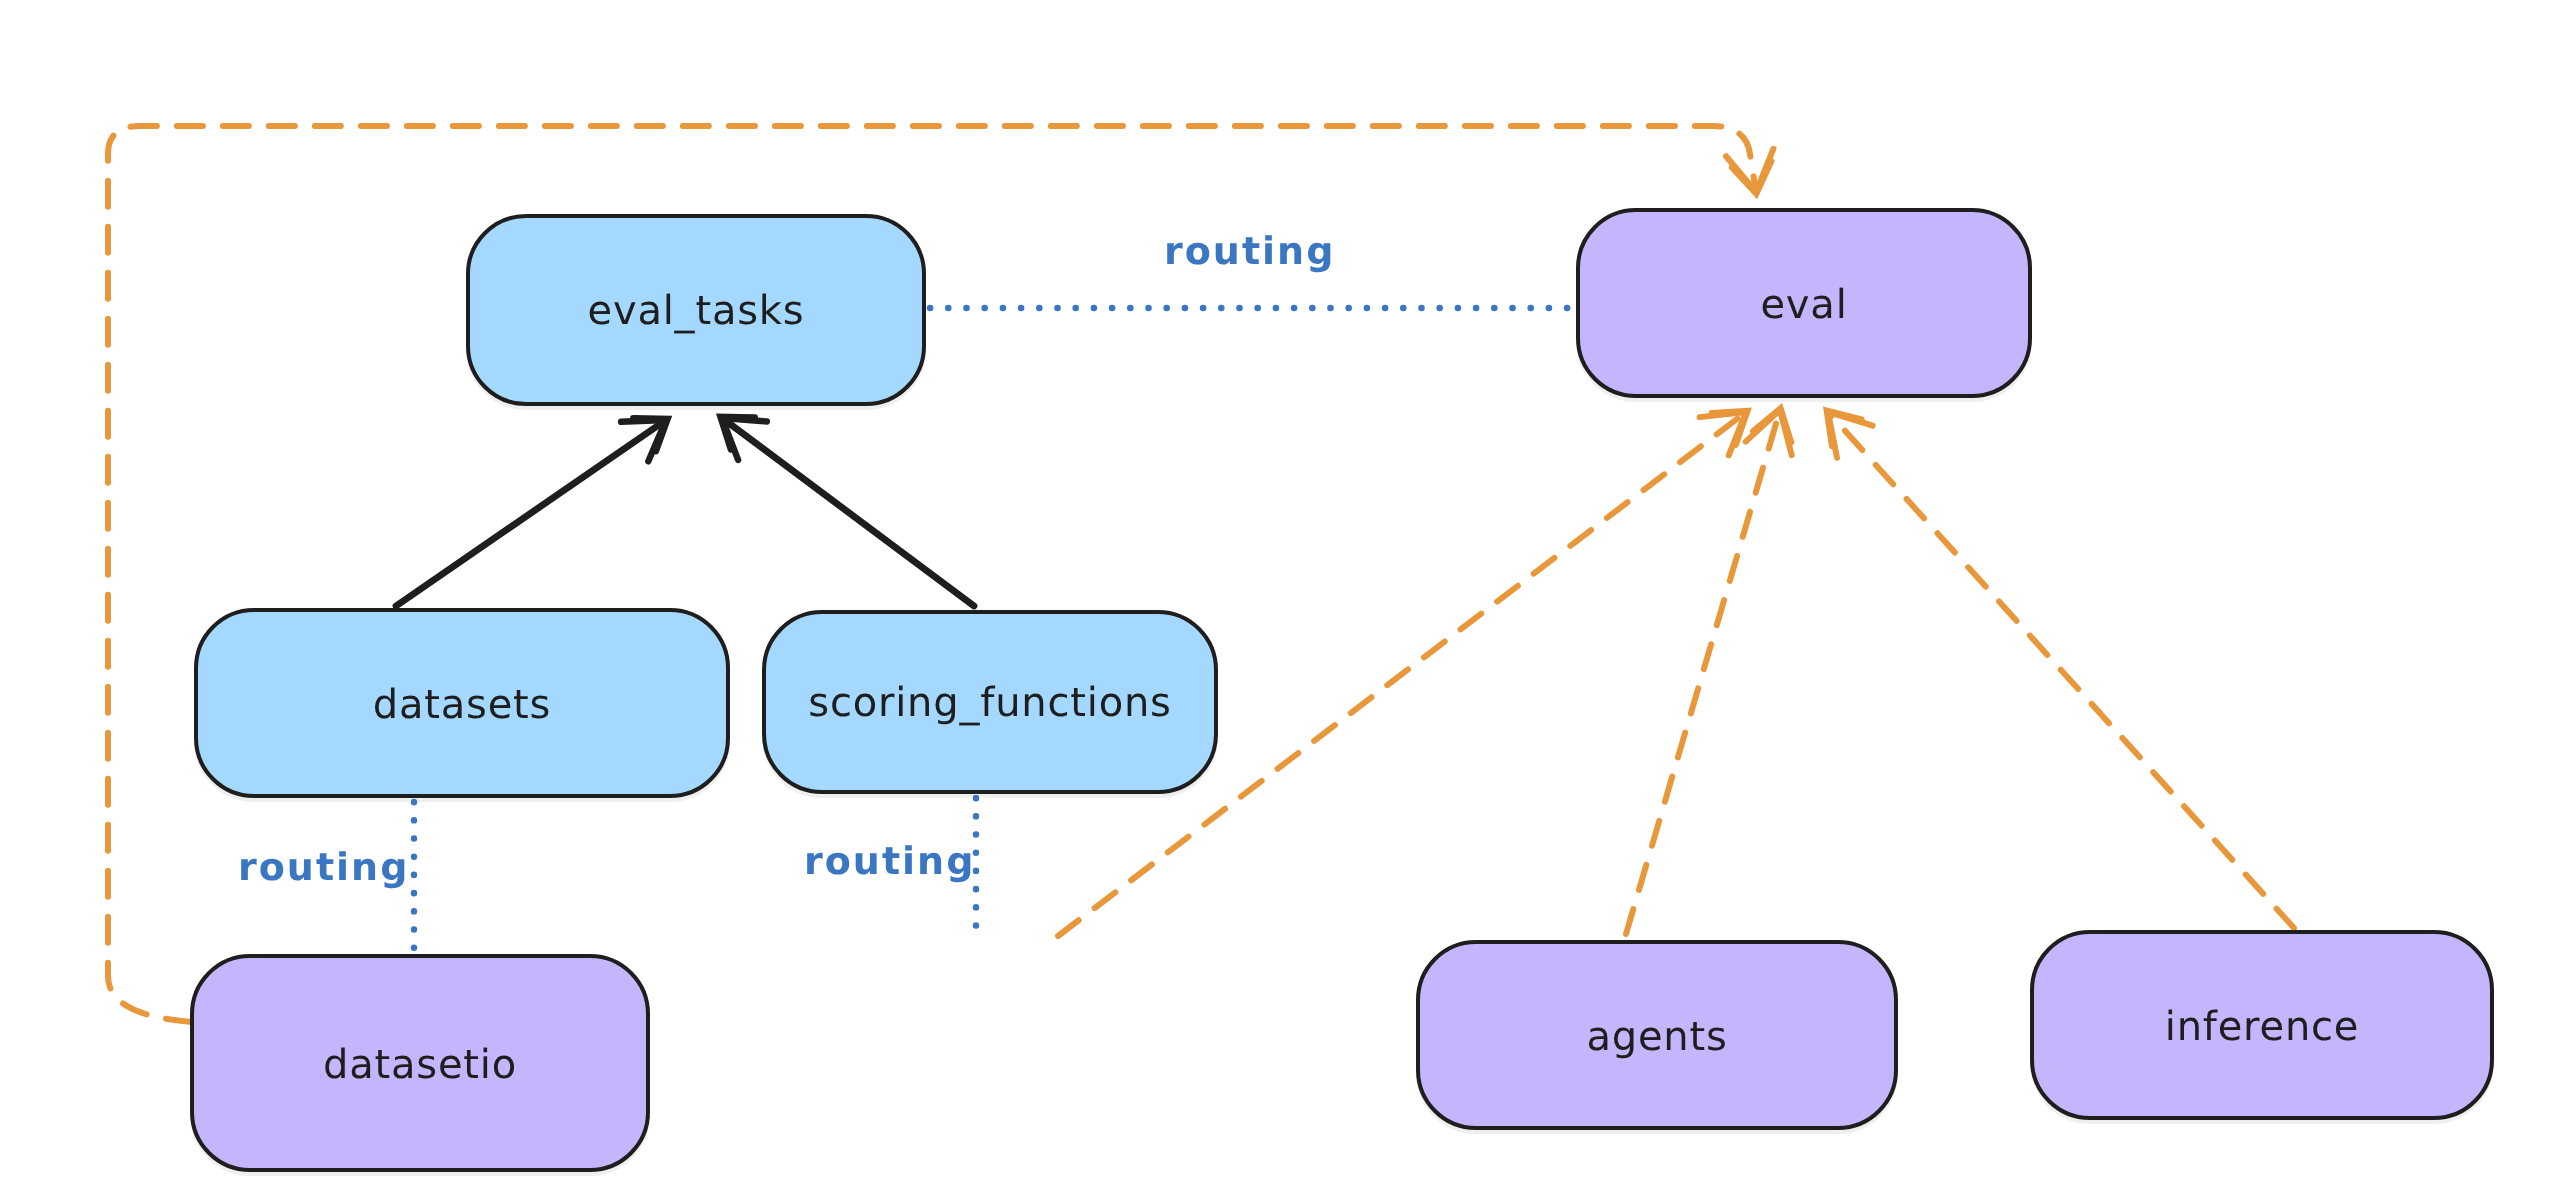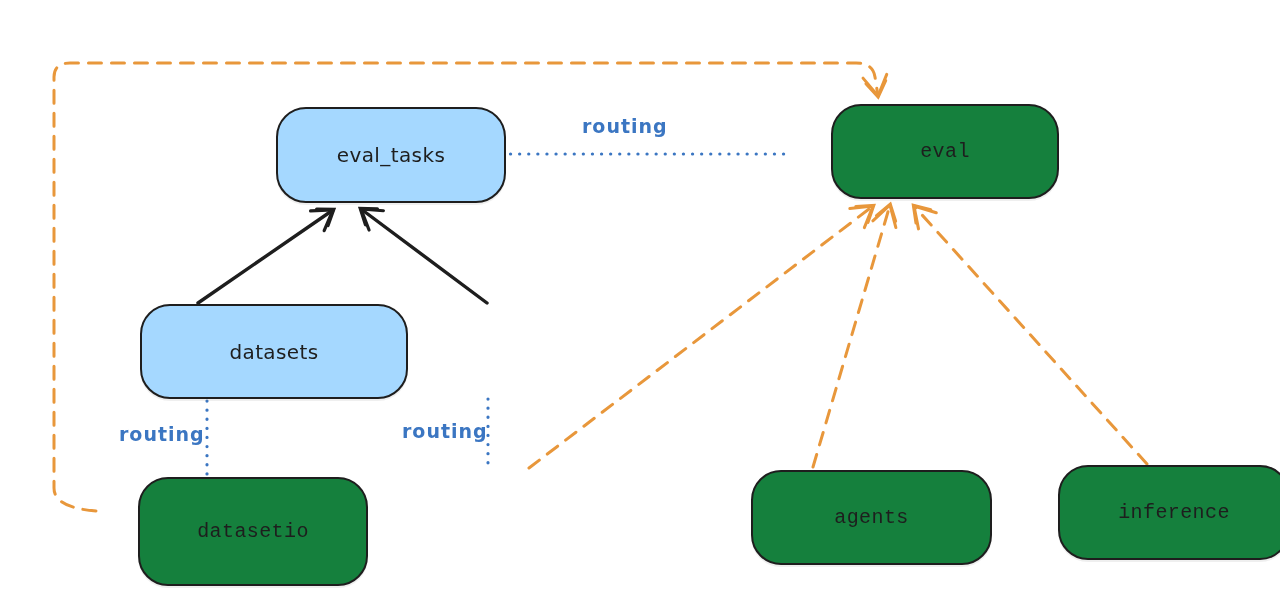--- a/index.html
+++ b/index.html
@@ -7,24 +7,23 @@
     position:relative;width:1280px;height:596px;background:#ffffff;
     font-family:"DejaVu Sans",sans-serif;overflow:hidden;
   }
   svg.edges{position:absolute;left:0;top:0;width:1280px;height:596px;}
   .node{
     position:absolute;display:flex;align-items:center;justify-content:center;
     border:2.6px solid #1e1e1e;border-radius:30px;
     font-size:20px;color:#1e1e1e;letter-spacing:.4px;
     box-shadow:0 2px 0 rgba(120,120,120,.12);
     box-sizing:border-box;
-    margin-left:43px;
   }
   .node.blue{background:#a5d8ff;}
-  .node.green{background:#15803d;font-family:Liberation Mono, monospace;}
+  .node.green{background:#c4b5fd;}
   .edge-label{
     position:absolute;color:#3b76c2;font-size:19px;font-weight:700;
     letter-spacing:1px;white-space:nowrap;
   }
 </style>
 </head>
 <body>
 
 <div class="canvas">
 
@@ -58,20 +57,23 @@
   </div>
 
   <div class="node green" style="left:788px;top:104px;width:228px;height:95px">
     <span>eval</span>
   </div>
 
   <div class="node blue" style="left:97px;top:304px;width:268px;height:95px">
     <span>datasets</span>
   </div>
 
+  <div class="node blue" style="left:381px;top:305px;width:228px;height:92px">
+    <span>scoring_functions</span>
+  </div>
 
   <div class="node green" style="left:95px;top:477px;width:230px;height:109px">
     <span>datasetio</span>
   </div>
 
 
   <div class="node green" style="left:708px;top:470px;width:241px;height:95px">
     <span>agents</span>
   </div>
 

